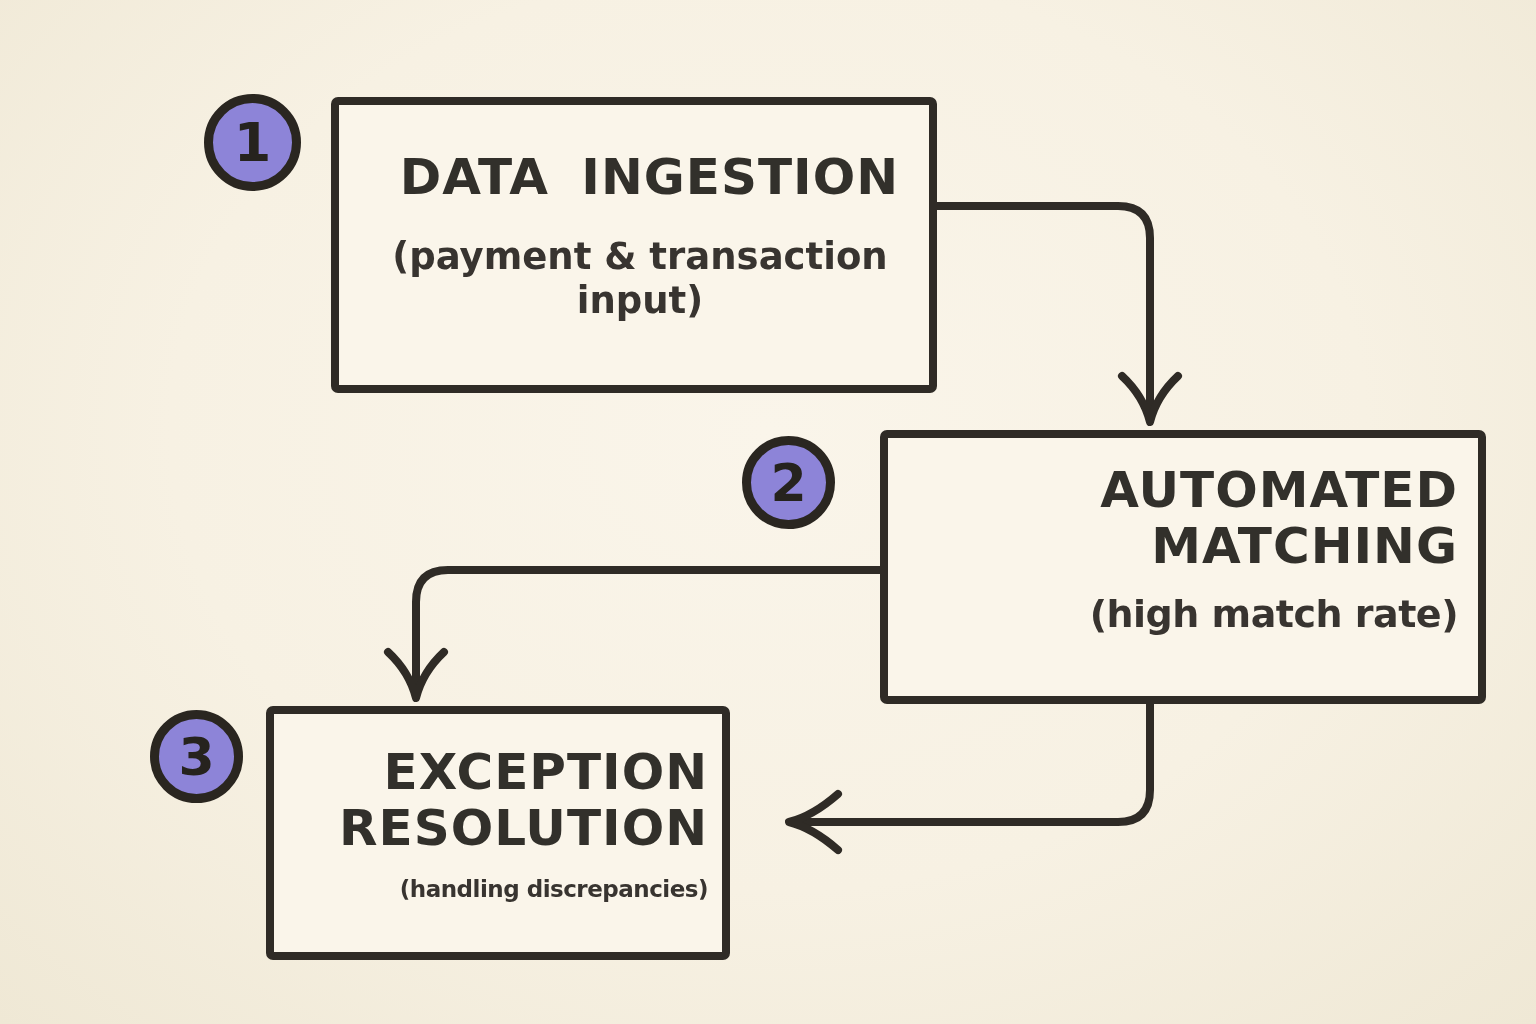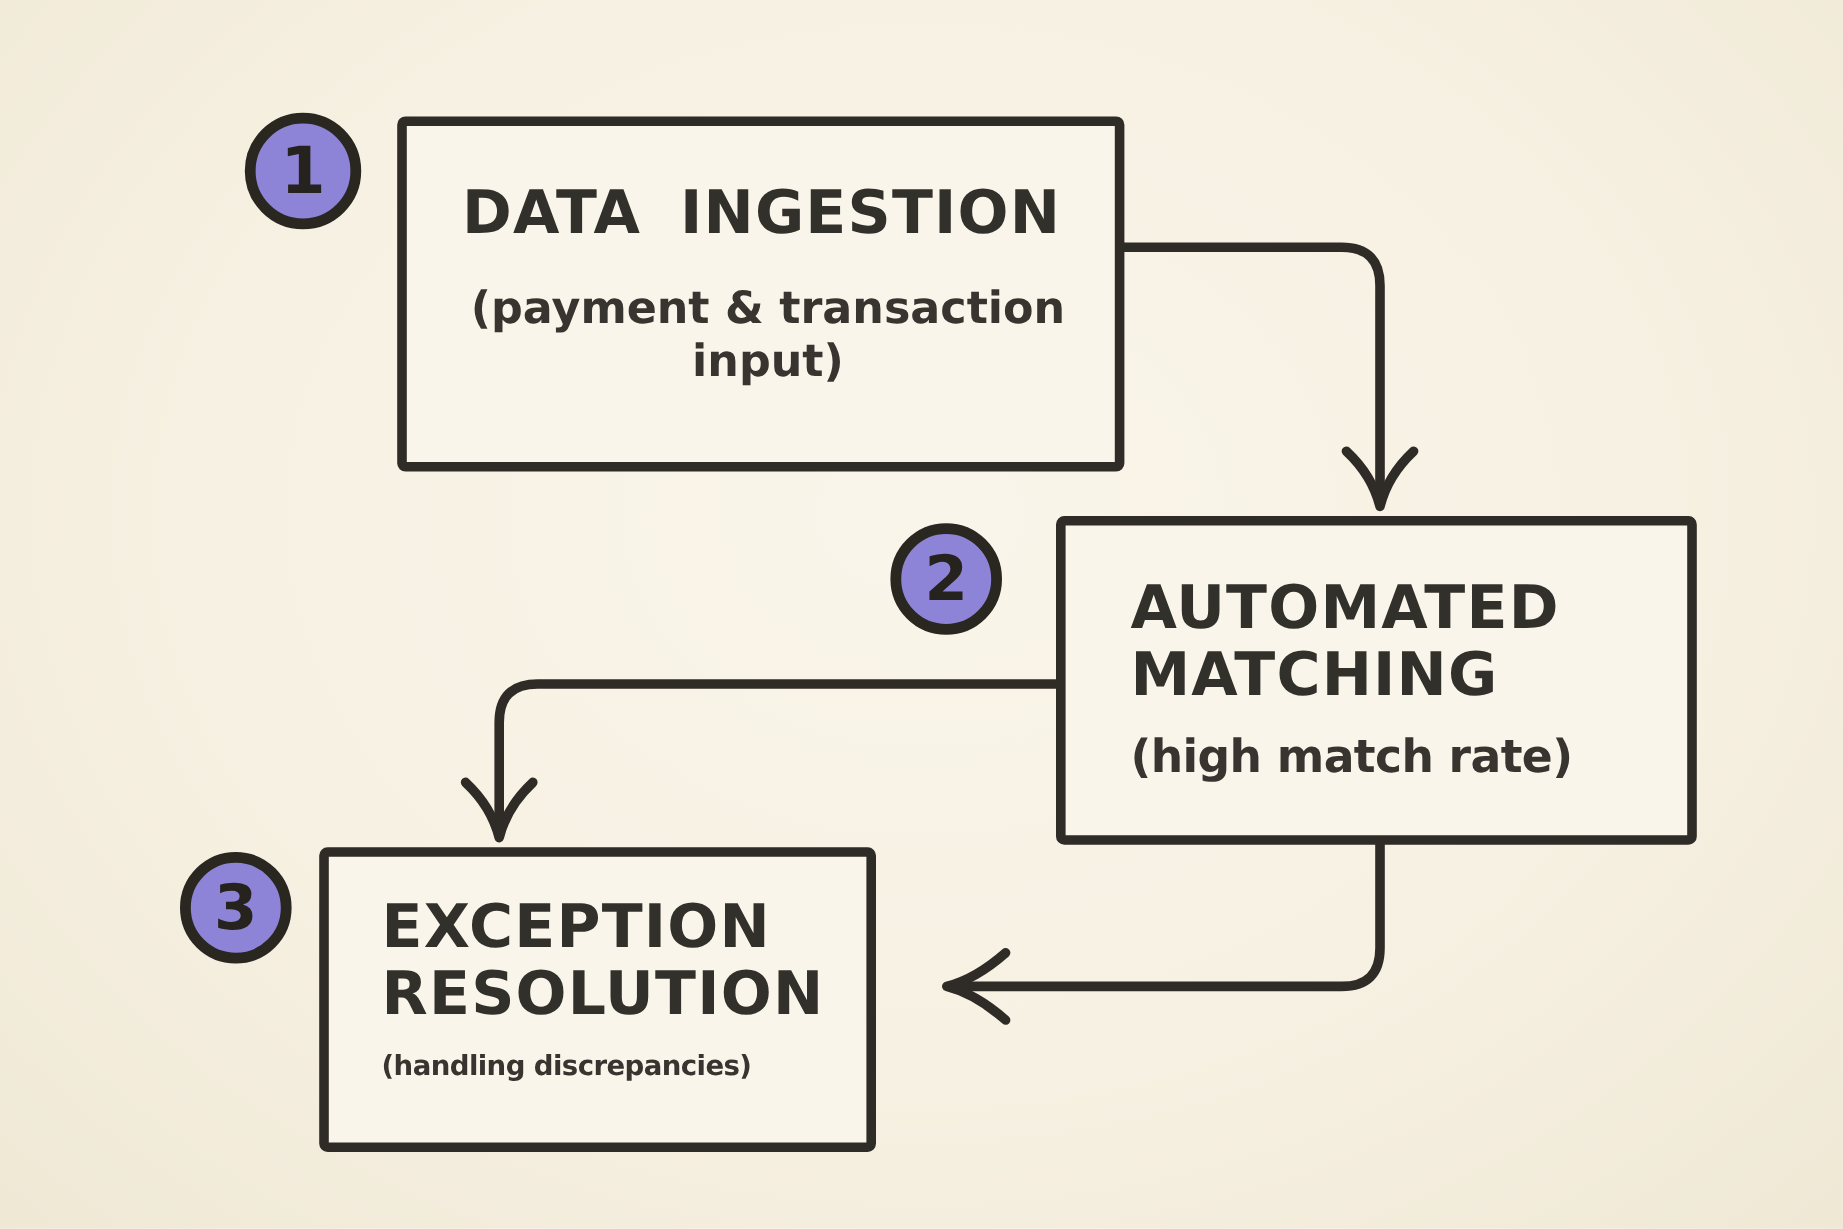--- a/index.html
+++ b/index.html
@@ -25,33 +25,34 @@
     background:#faf5ea;
     border:8px solid #2f2b26;
     border-radius:7px;
   }
   .box-title{
     font-weight:700;
     font-size:50px;
     line-height:1.12;
     letter-spacing:1px;
     color:#32302b;
+    text-align:right;
   }
   .wide-words{word-spacing:14px;}
   .box-subtitle{
     font-weight:700;
     font-size:37px;
     line-height:1.2;
     letter-spacing:0px;
     color:#383430;
   }
-  .nowrap{white-space:nowrap;letter-spacing:-0.5px;}
+  .nowrap{white-space:nowrap;letter-spacing:-0.5px;text-align:right;}
   .box1{left:331px;top:97px;width:606px;height:296px;padding:44px 30px 0 46px;}
   .box1 .box-subtitle{margin-top:30px;max-width:510px;text-align:center;}
-  .box2{left:880px;top:430px;width:534px;height:274px;padding:40px 20px 0 54px;}
+  .box2{left:880px;top:430px;width:606px;height:274px;padding:24px 20px 0 54px;}
   .box2 .box-subtitle{margin-top:18px;font-size:38px;}
   .box3{left:266px;top:706px;width:464px;height:254px;padding:30px 14px 0 44px;}
   .box3 .box-subtitle{margin-top:20px;font-size:23px;}
   .badge{
     position:absolute;
     box-sizing:border-box;
     border:9px solid #2a2620;
     border-radius:50%;
     background:#8d84d8;
     display:flex;align-items:center;justify-content:center;

